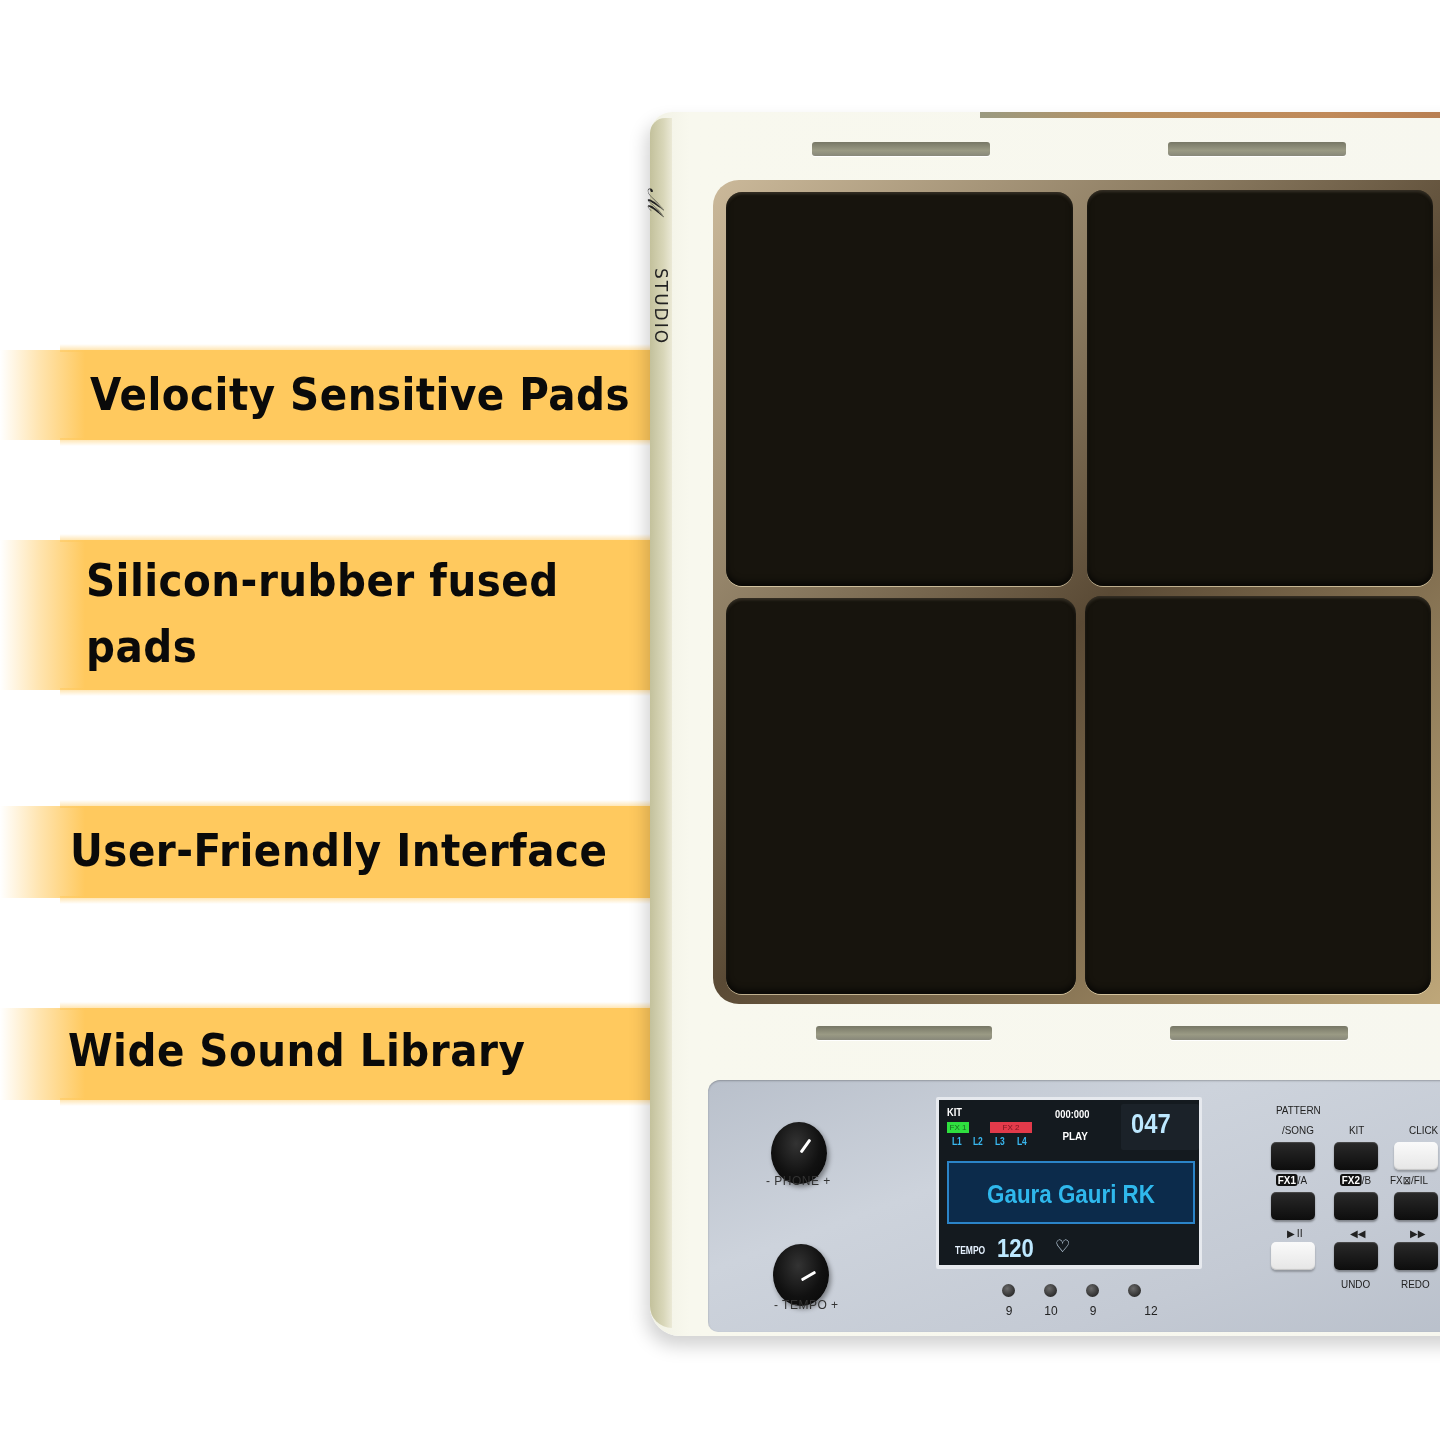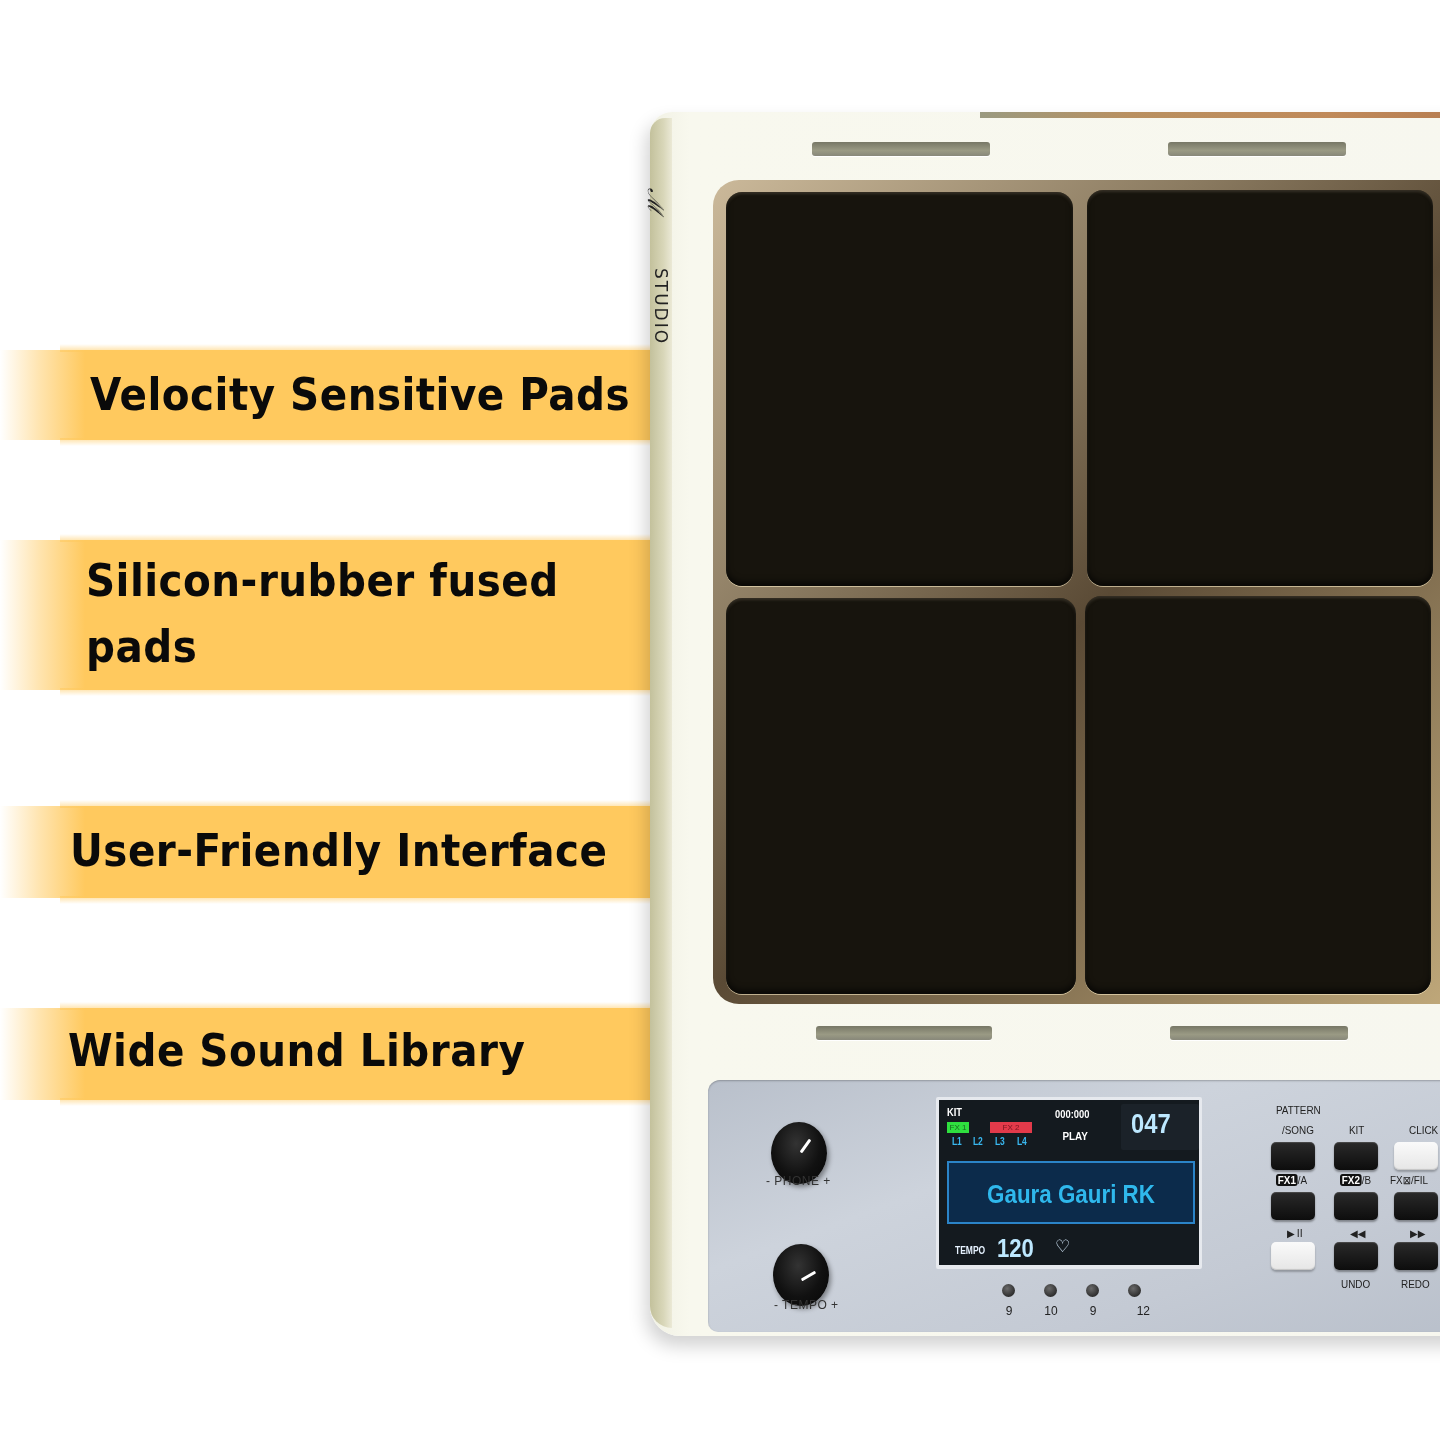--- a/index.html
+++ b/index.html
@@ -199,21 +199,21 @@
       <div class="scr-heart">♡</div>
     </div>
 
     <div class="led" style="left:294px; top:204px;"></div>
     <div class="led" style="left:336px; top:204px;"></div>
     <div class="led" style="left:378px; top:204px;"></div>
     <div class="led" style="left:420px; top:204px;"></div>
     <div class="led-num" style="left:286px; top:224px;">9</div>
     <div class="led-num" style="left:328px; top:224px;">10</div>
     <div class="led-num" style="left:370px; top:224px;">9</div>
-    <div class="led-num" style="left:412px; top:224px;text-align:right;">12</div>
+    <div class="led-num" style="left:428px; top:224px;">12</div>
 
     <div class="btn-lbl" style="left:568px; top:24px;">PATTERN</div>
     <div class="btn-lbl" style="left:574px; top:44px;">/SONG</div>
     <div class="btn-lbl" style="left:641px; top:44px;">KIT</div>
     <div class="btn-lbl" style="left:701px; top:44px;">CLICK</div>
 
     <div class="hw-btn" style="left:563px; top:62px;"></div>
     <div class="hw-btn" style="left:626px; top:62px;"></div>
     <div class="hw-btn white" style="left:686px; top:62px;"></div>
 

